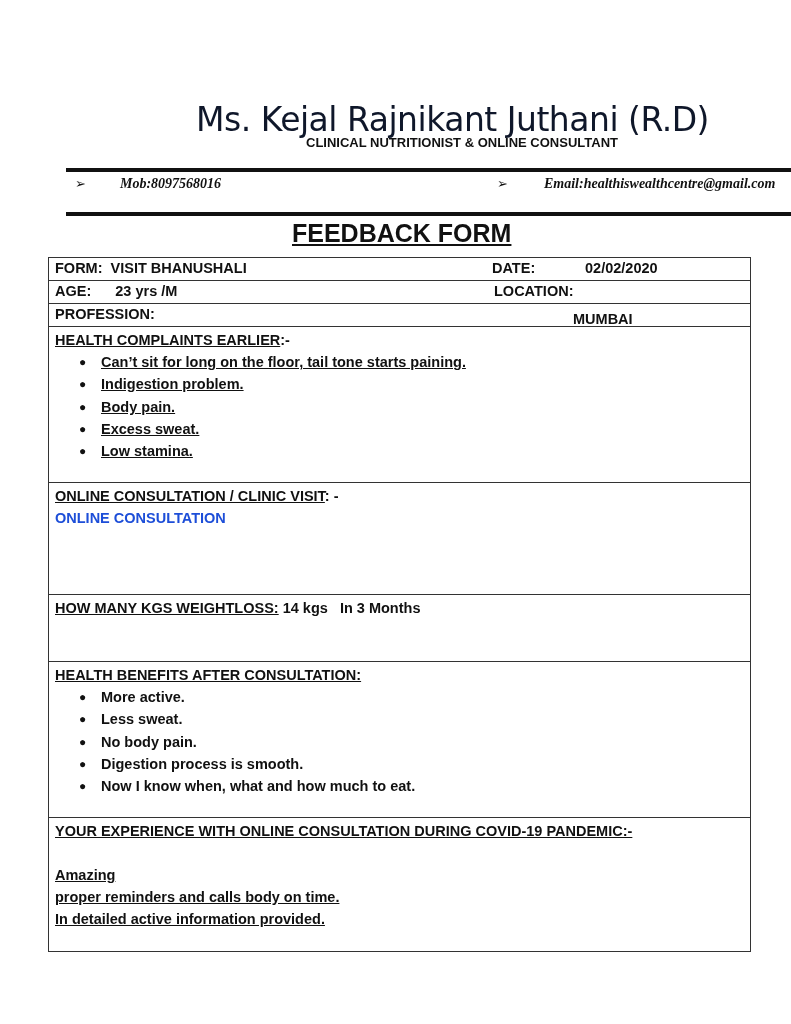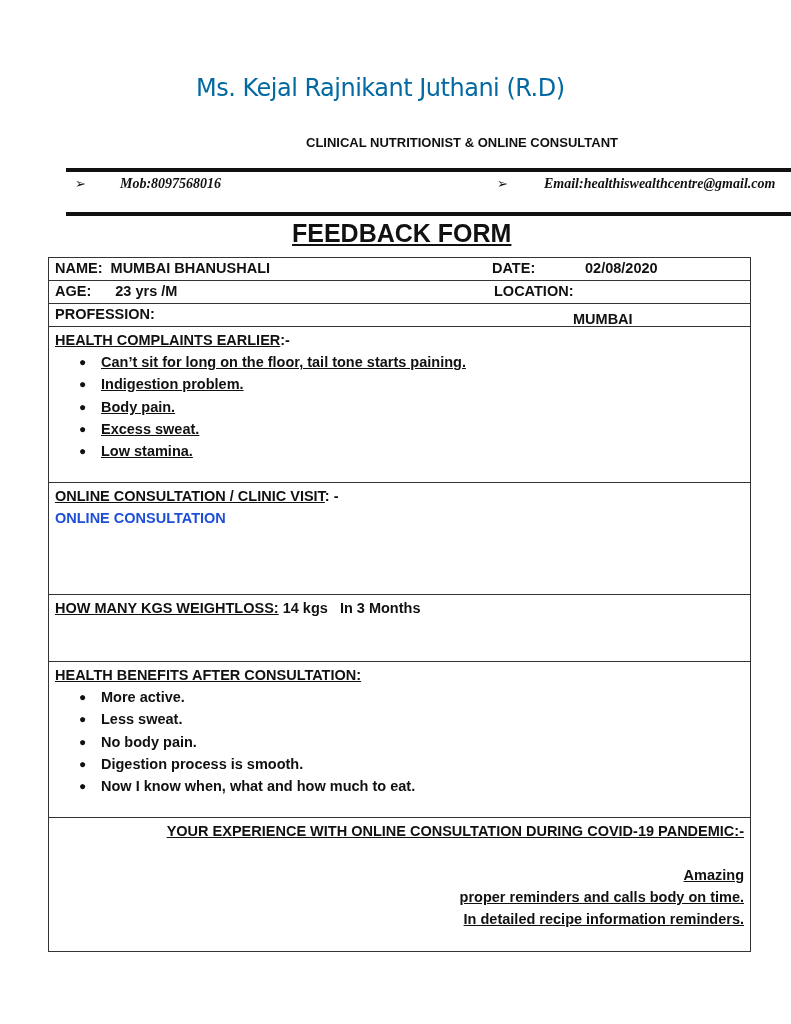--- a/index.html
+++ b/index.html
@@ -1,27 +1,27 @@
 <!DOCTYPE html>
 <html><head>
 <meta charset="utf-8">
 <style>
   html, body { margin:0; padding:0; background:#ffffff; }
   body { width:791px; height:1024px; position:relative; overflow:hidden; color:#111; font-family:"Liberation Sans", sans-serif; }
-  .title { position:absolute; left:196px; top:74px; font-family:"DejaVu Sans", sans-serif; font-size:24px; font-weight:normal; letter-spacing:-0.5px; color:#0369a1; white-space:nowrap; }
+  .title { position:absolute; left:196px; top:100px; font-family:"DejaVu Sans", sans-serif; font-size:33px; font-weight:normal; letter-spacing:-0.5px; color:#0f172a; white-space:nowrap; }
   .subtitle { position:absolute; left:306px; top:135px; font-size:13px; font-weight:bold; white-space:nowrap; }
   .rule { position:absolute; left:66px; right:0; height:4px; background:#111; }
   .rule.top { top:168px; }
   .rule.bottom { top:212px; }
   .contact { position:absolute; top:176px; font-family:"Liberation Serif", serif; font-style:italic; font-weight:bold; font-size:14px; white-space:nowrap; }
   .arrow { position:absolute; top:176px; font-size:13px; font-family:"DejaVu Sans", sans-serif; }
   .form-title { position:absolute; left:292px; top:219px; font-size:25px; font-weight:bold; text-decoration:underline; white-space:nowrap; }
   .form { position:absolute; left:48px; top:257px; width:703px; border:1px solid #333; box-sizing:border-box; }
   .row { border-bottom:1px solid #333; box-sizing:border-box; padding:2px 6px; font-size:14.5px; font-weight:bold; position:relative; }
-  .row:last-child { border-bottom:none;text-align:right; }
+  .row:last-child { border-bottom:none; }
   .row.single { height:23px; padding-top:2px; }
   .right-field { position:absolute; top:2px; }
   .u { text-decoration:underline; }
   ul { margin:0; padding:0 0 0 46px; list-style:none; }
   ul li { position:relative; line-height:22.3px; }
   ul li::before { content:"●"; position:absolute; left:-22px; font-size:12px; top:0; }
   .blue { color:#1d4ed8; }
   .line { line-height:22px; }
 </style>
 </head>
@@ -34,24 +34,24 @@
 <span class="arrow" style="left:75px;">➢</span>
 <span class="contact" style="left:120px;">Mob:8097568016</span>
 <span class="arrow" style="left:497px;">➢</span>
 <span class="contact" style="left:544px;">Email:healthiswealthcentre@gmail.com</span>
 <div class="rule bottom"></div>
 
 <div class="form-title">FEEDBACK FORM</div>
 
 <div class="form">
   <div class="row single">
-    <span>NAME:</span>
-    <span style="margin-left:4px;">MUMBAI BHANUSHALI</span>
+    <span>FORM:</span>
+    <span style="margin-left:4px;">VISIT BHANUSHALI</span>
     <span class="right-field" style="left:443px;">DATE:</span>
-    <span class="right-field" style="left:536px;">02/08/2020</span>
+    <span class="right-field" style="left:536px;">02/02/2020</span>
   </div>
   <div class="row single">
     <span>AGE:</span>
     <span style="margin-left:20px;">23 yrs /M</span>
     <span class="right-field" style="left:445px;">LOCATION:</span>
     <span class="right-field" style="left:524px;margin-top:28px;">MUMBAI</span>
   </div>
   <div class="row single">
     <span>PROFESSION:</span>
   </div>
@@ -80,15 +80,15 @@
       <li>No body pain.</li>
       <li>Digestion process is smooth.</li>
       <li>Now I know when, what and how much to eat.</li>
     </ul>
   </div>
   <div class="row" style="height:133px;">
     <div class="line"><span class="u">YOUR EXPERIENCE WITH ONLINE CONSULTATION DURING COVID-19 PANDEMIC:-</span></div>
     <div class="line">&nbsp;</div>
     <div class="line"><span class="u">Amazing</span></div>
     <div class="line"><span class="u">proper reminders and calls body on time.</span></div>
-    <div class="line"><span class="u">In detailed recipe information reminders.</span></div>
+    <div class="line"><span class="u">In detailed active information provided.</span></div>
   </div>
 </div>
 
 </body></html>

